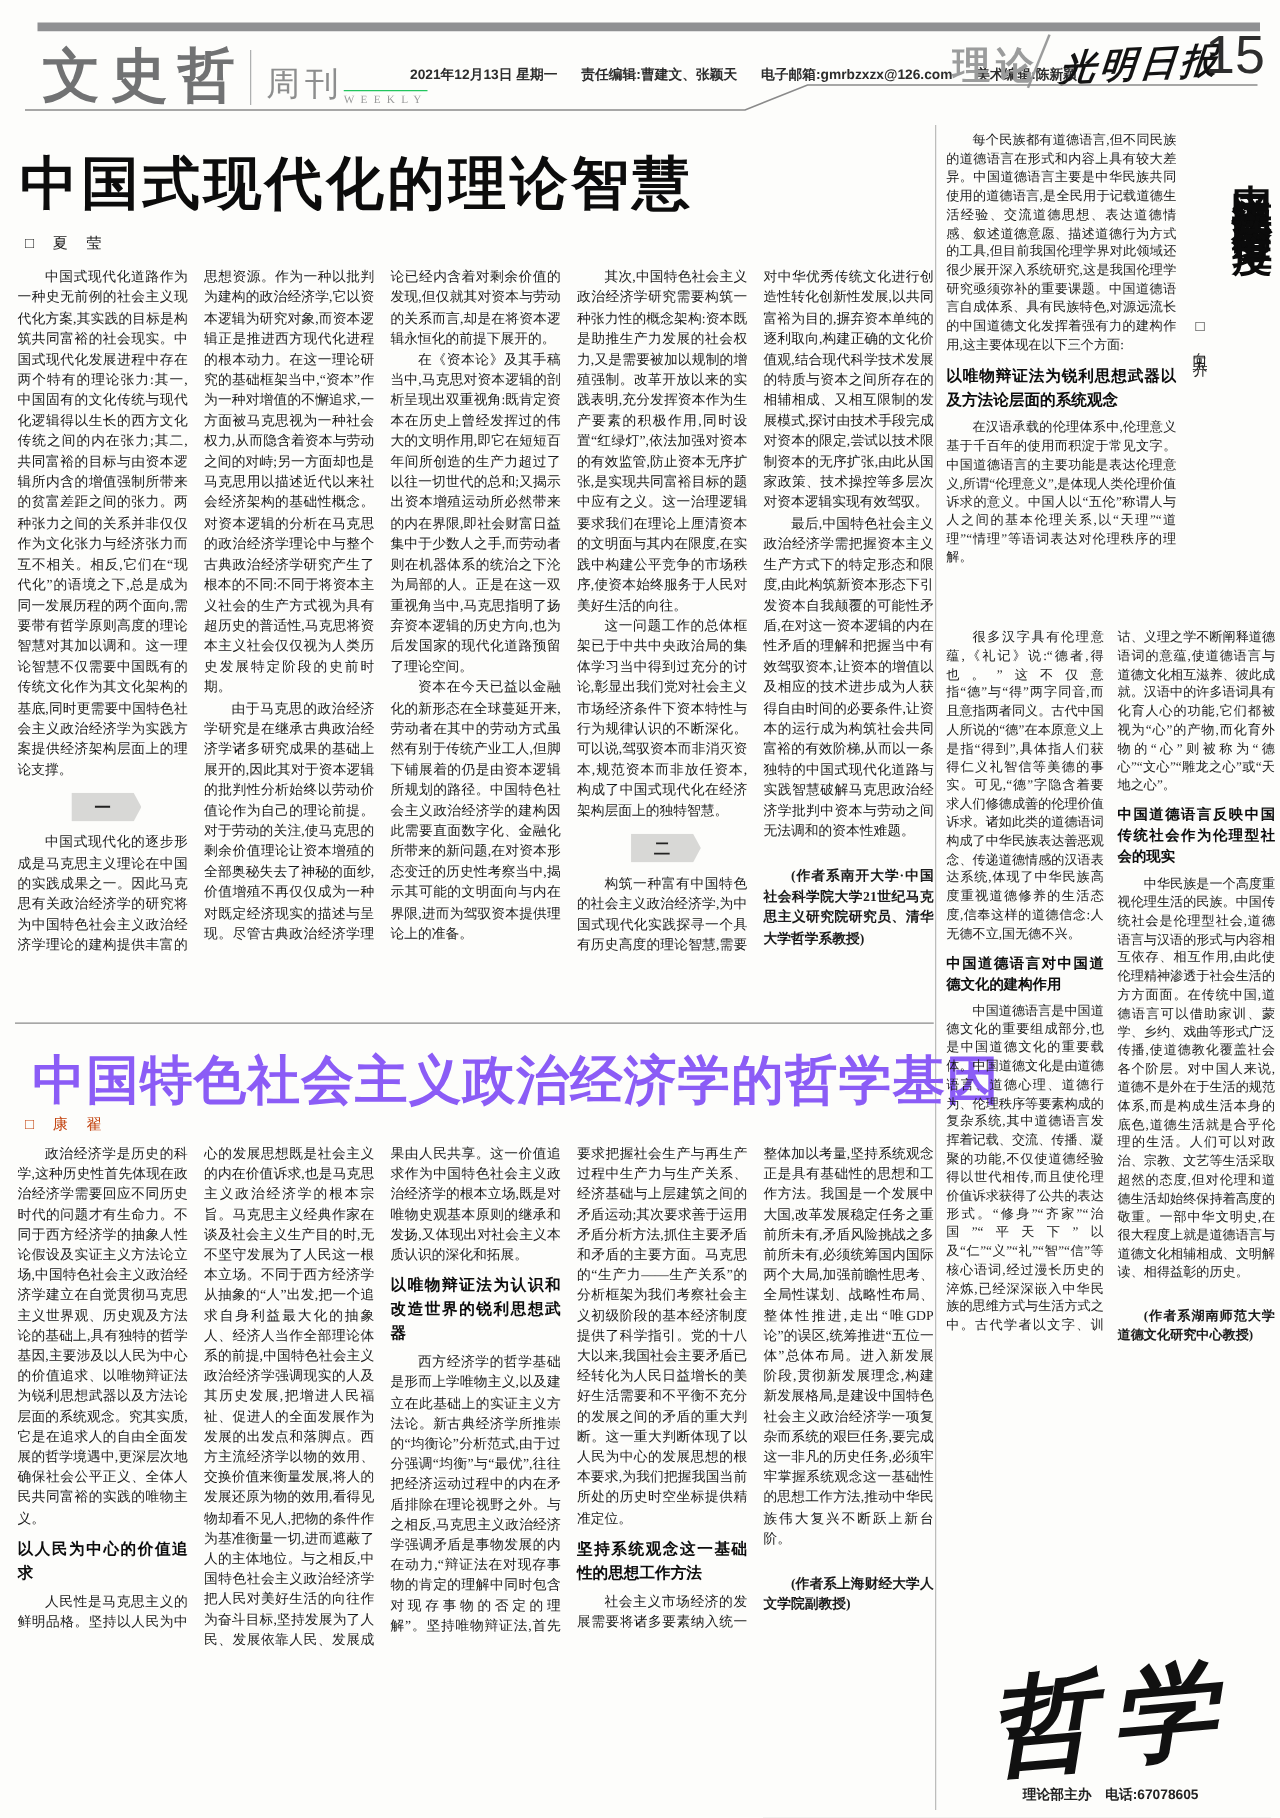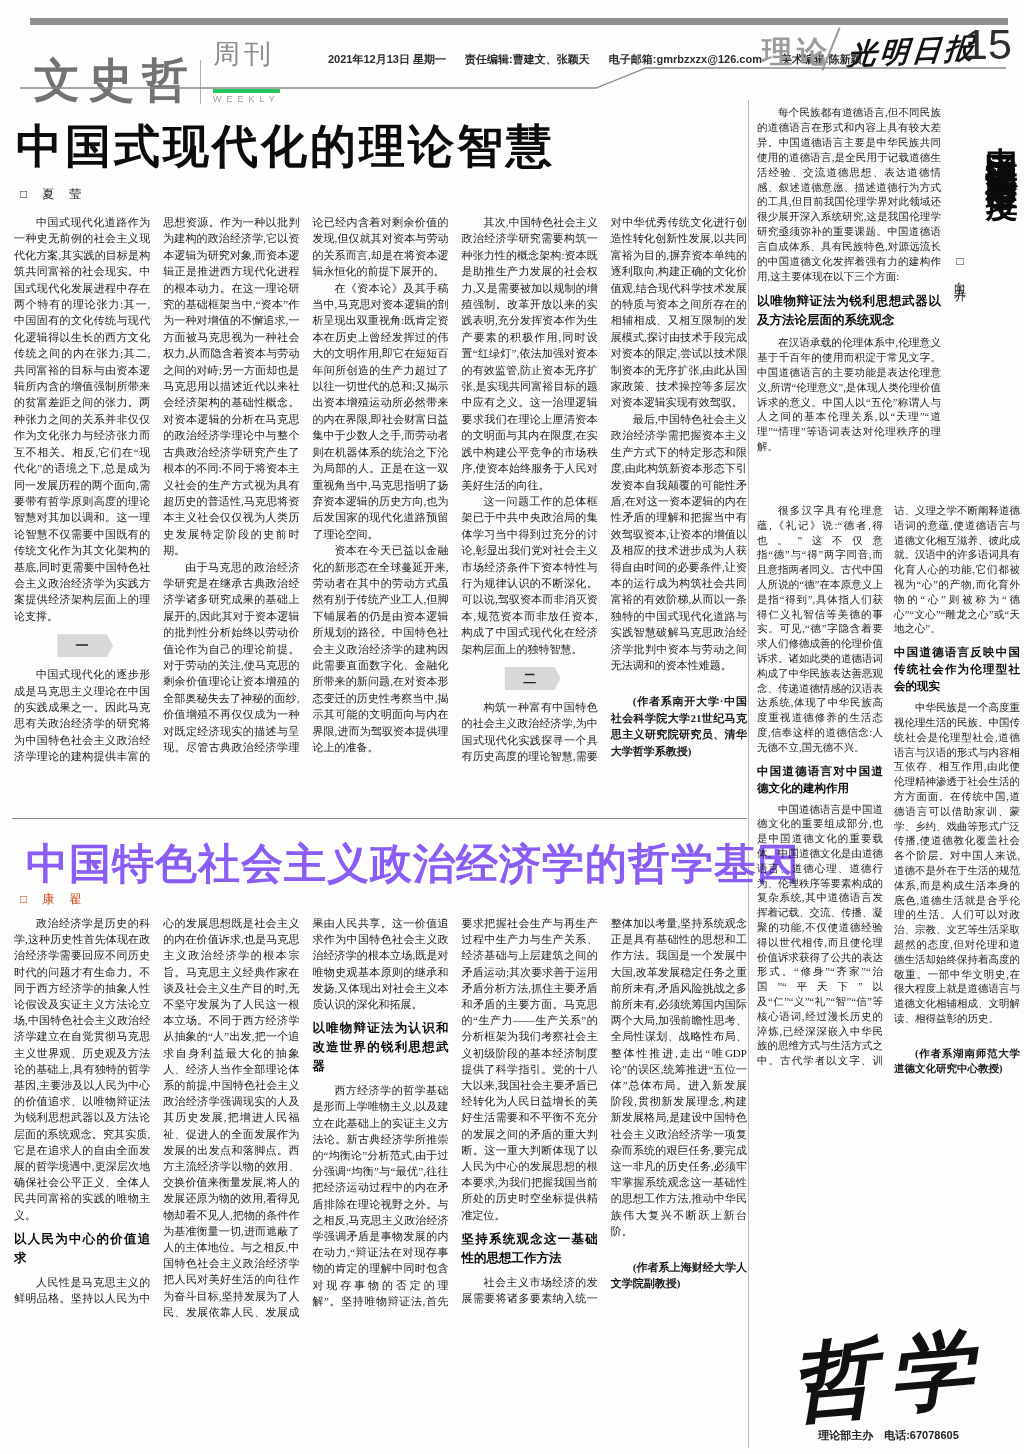--- a/index.html
+++ b/index.html
@@ -7,23 +7,23 @@
   .page {
     position:relative; width:1024px; height:1454px; margin:0 auto;
     background:#fdfdfb; overflow:hidden; color:#1c1c1c;
     font-family:"Liberation Serif","DejaVu Serif",serif;
   }
   
   .top-bar { position:absolute; left:30px; top:18px; width:978px; height:7px; background:#8f9092; }
   .logo-block { position:absolute; left:34px; top:38px; display:flex; align-items:flex-end; }
   .logo-main { font-size:46px; font-weight:900; color:#717273; letter-spacing:8px; line-height:1; }
   .logo-div { width:1px; height:44px; background:#aeb0b0; margin:2px 12px 0 4px; }
-  .logo-sub { display:flex; flex-direction:column; margin-top:2px; }
+  .logo-sub { display:flex; flex-direction:row; margin-top:2px; }
   .logo-weekly { font-size:27px; color:#8d8e8e; letter-spacing:4px; line-height:1.1; }
-  .logo-weekly-en { font-size:9px; color:#9a9b9b; letter-spacing:5px; border-top:4px solid #22c55e; margin-top:19px; padding-top:1px; font-family:Liberation Sans, sans-serif; }
+  .logo-weekly-en { font-size:9px; color:#9a9b9b; letter-spacing:5px; border-top:1px solid #22c55e; margin-top:19px; padding-top:1px; font-family:Liberation Serif, serif; }
   .masthead-meta { position:absolute; left:328px; top:52px; font-size:11px; font-weight:700; color:#2c2c2c; white-space:nowrap; font-family:"Liberation Sans",sans-serif; }
   .masthead-meta span { margin-right:16px; }
   .section-label { position:absolute; left:762px; top:32px; font-size:30px; font-weight:900; color:#9b9c9c; letter-spacing:5px; }
   .mast-slash { position:absolute; left:830px; top:26px; width:2px; height:46px; background:#9b9c9c; transform:rotate(22deg); }
   .paper-name { position:absolute; left:848px; top:32px; font-size:29px; font-weight:900; font-style:italic; letter-spacing:3px; color:#131313; transform:skewX(-8deg) rotate(-3deg); }
   .page-num { position:absolute; left:964px; top:20px; font-size:43px; color:#2e2e2e; font-family:"Liberation Sans","DejaVu Sans",sans-serif; }
   .head-rule { position:absolute; left:0; top:0; }
   
   .main-title { position:absolute; left:16px; top:116px; font-size:46px; font-weight:900; letter-spacing:3px; color:#0c0c0c; }
   .main-byline { position:absolute; left:20px; top:186px; font-size:12px; letter-spacing:6px; color:#222; }

